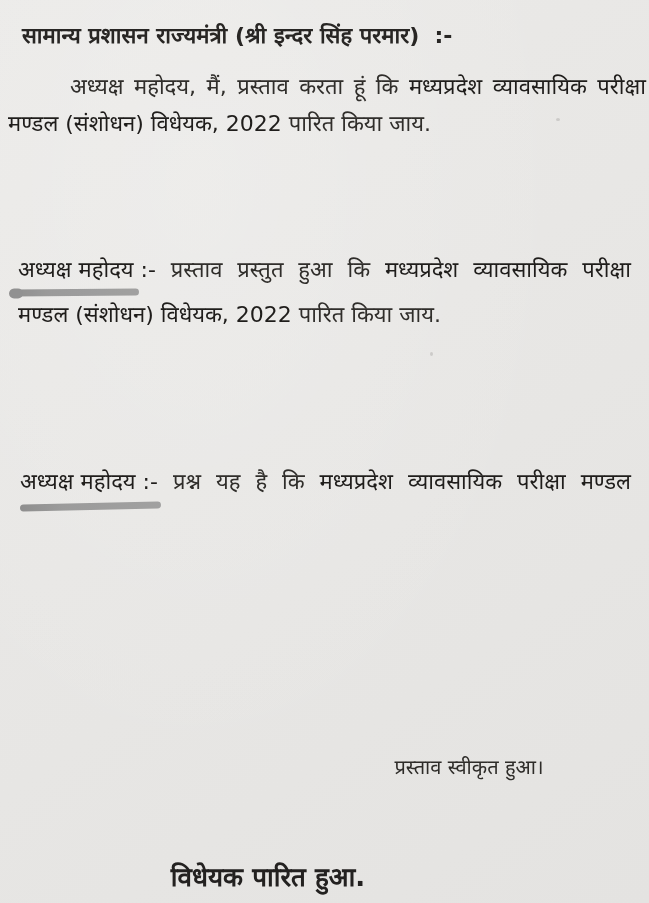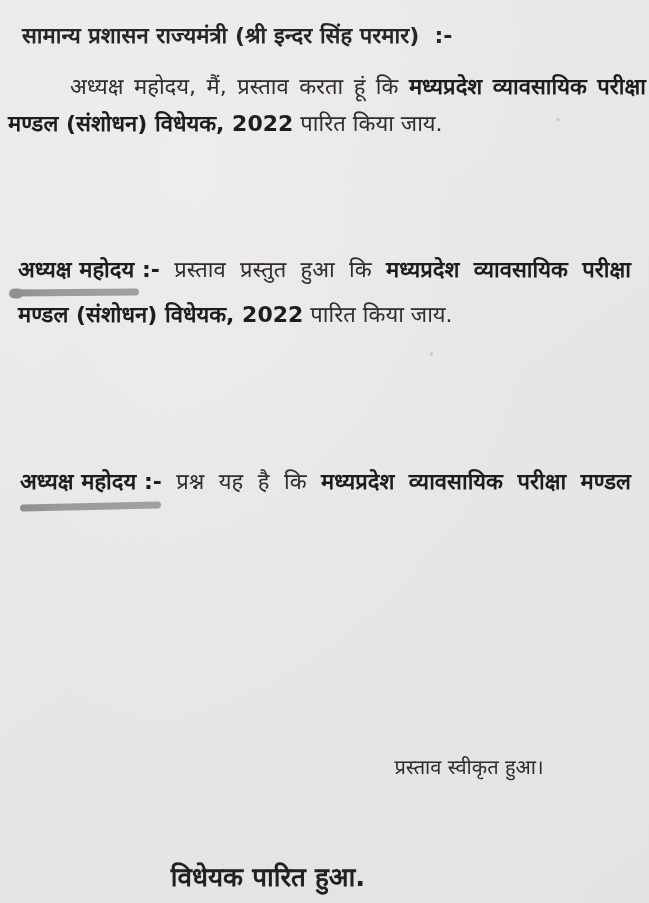--- a/index.html
+++ b/index.html
@@ -31,21 +31,21 @@
     color: #282624;
   }
   
   .jline {
     position: absolute;
     display: flex;
     justify-content: space-between;
     align-items: baseline;
     white-space: nowrap;
   }
-  .b { font-weight: 700; color: #1f1d1b; }
+  .b { font-weight: 400; color: #1f1d1b; }
   .r { font-weight: 400; color: #302e2b; }
   .marker {
     position: absolute;
     height: 7px;
     border-radius: 4px;
     background: linear-gradient(90deg, #7e7e7e 0%, #8d8d8d 30%, #949494 100%);
     opacity: 0.85;
   }
   .marker.blob::before {
     content: "";

